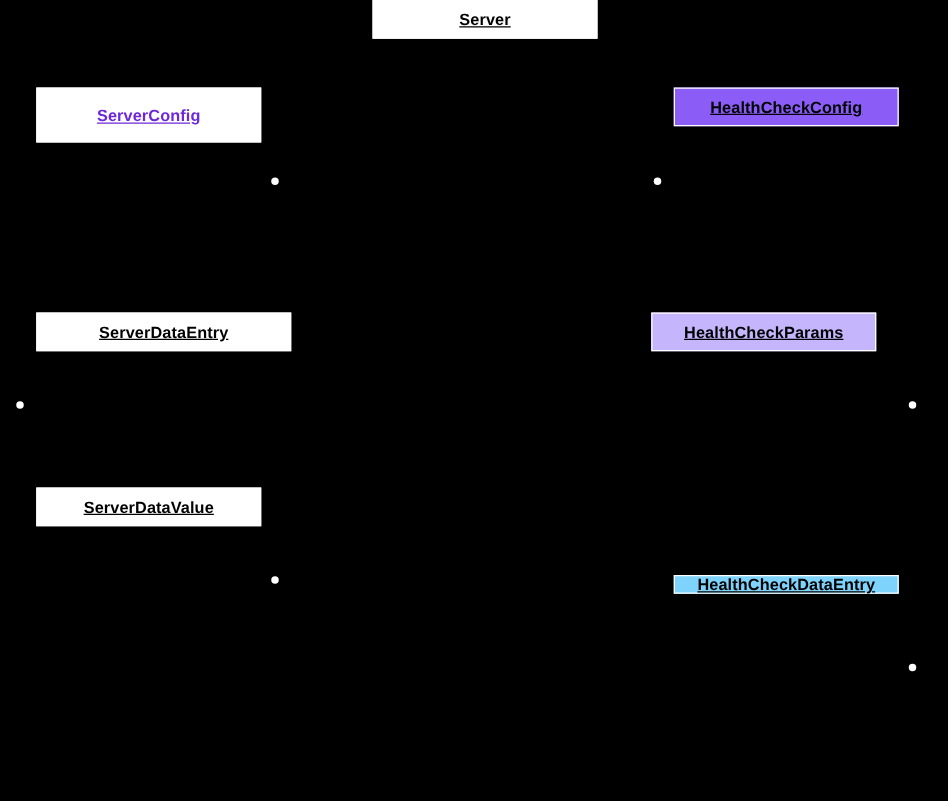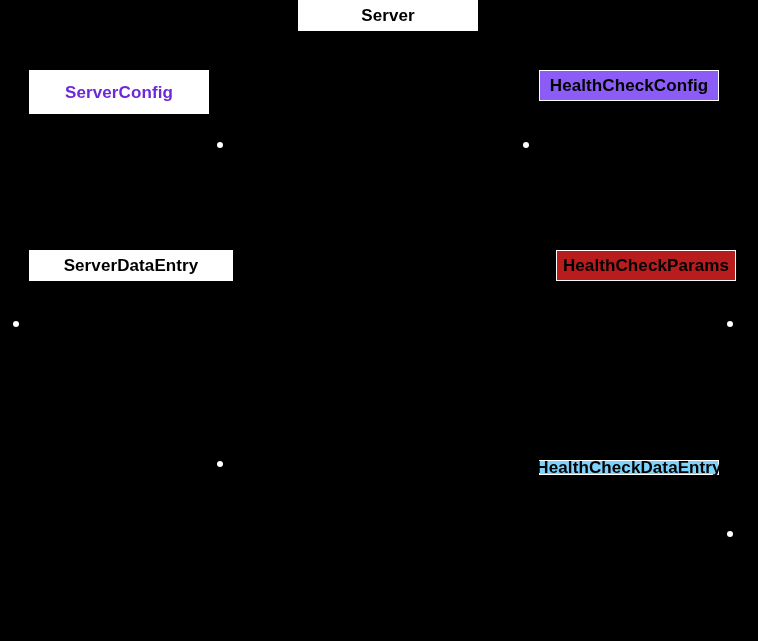--- a/index.html
+++ b/index.html
@@ -19,26 +19,27 @@
   }
   .node-box {
     position: absolute;
     box-sizing: border-box;
     background: #ffffff;
     color: #000000;
     border: 1px solid #ffffff;
     display: flex;
     align-items: center;
     justify-content: center;
-    font-size: 17px;
+    font-size: 13px;
     font-weight: bold;
     line-height: 1;
     letter-spacing: 0.1px;
     white-space: nowrap;
     font-family: "Liberation Sans", sans-serif;
+    text-decoration: underline;
   }
   .node-label {
     display: block;
     pointer-events: none;
   }
   .edge-marker {
     position: absolute;
     width: 6px;
     height: 6px;
     background: #ffffff;
@@ -54,22 +55,25 @@
     </div>
     <div class="node-box" style="left: 29px; top: 70px; width: 180px; height: 44px; background: rgb(255, 255, 255); color: #6d28d9;">
       <span class="node-label">ServerConfig</span>
     </div>
     <div class="node-box" style="left: 539px; top: 70px; width: 180px; height: 31px; background: #8b5cf6; color: rgb(0, 0, 0);">
       <span class="node-label">HealthCheckConfig</span>
     </div>
     <div class="node-box" style="left: 29px; top: 250px; width: 204px; height: 31px; background: rgb(255, 255, 255); color: rgb(0, 0, 0);">
       <span class="node-label">ServerDataEntry</span>
     </div>
-    <div class="node-box" style="left: 556px; top: 250px; width: 180px; height: 31px; background: #b91c1c; color: rgb(0, 0, 0);">
+    <div class="node-box" style="left: 521px; top: 250px; width: 180px; height: 31px; background: #c4b5fd; color: rgb(0, 0, 0);">
       <span class="node-label">HealthCheckParams</span>
+    </div>
+    <div class="node-box" style="left: 29px; top: 390px; width: 180px; height: 31px; background: rgb(255, 255, 255); color: rgb(0, 0, 0);">
+      <span class="node-label">ServerDataValue</span>
     </div>
     <div class="node-box" style="left: 539px; top: 460px; width: 180px; height: 15px; background: #7dd3fc; color: rgb(0, 0, 0);">
       <span class="node-label">HealthCheckDataEntry</span>
     </div>
     <div class="edge-marker" style="left: 217px; top: 142px; background: rgb(255, 255, 255);"></div>
     <div class="edge-marker" style="left: 523px; top: 142px; background: rgb(255, 255, 255);"></div>
     <div class="edge-marker" style="left: 13px; top: 321px; background: rgb(255, 255, 255);"></div>
     <div class="edge-marker" style="left: 727px; top: 321px; background: rgb(255, 255, 255);"></div>
     <div class="edge-marker" style="left: 217px; top: 461px; background: rgb(255, 255, 255);"></div>
     <div class="edge-marker" style="left: 727px; top: 531px; background: rgb(255, 255, 255);"></div>

